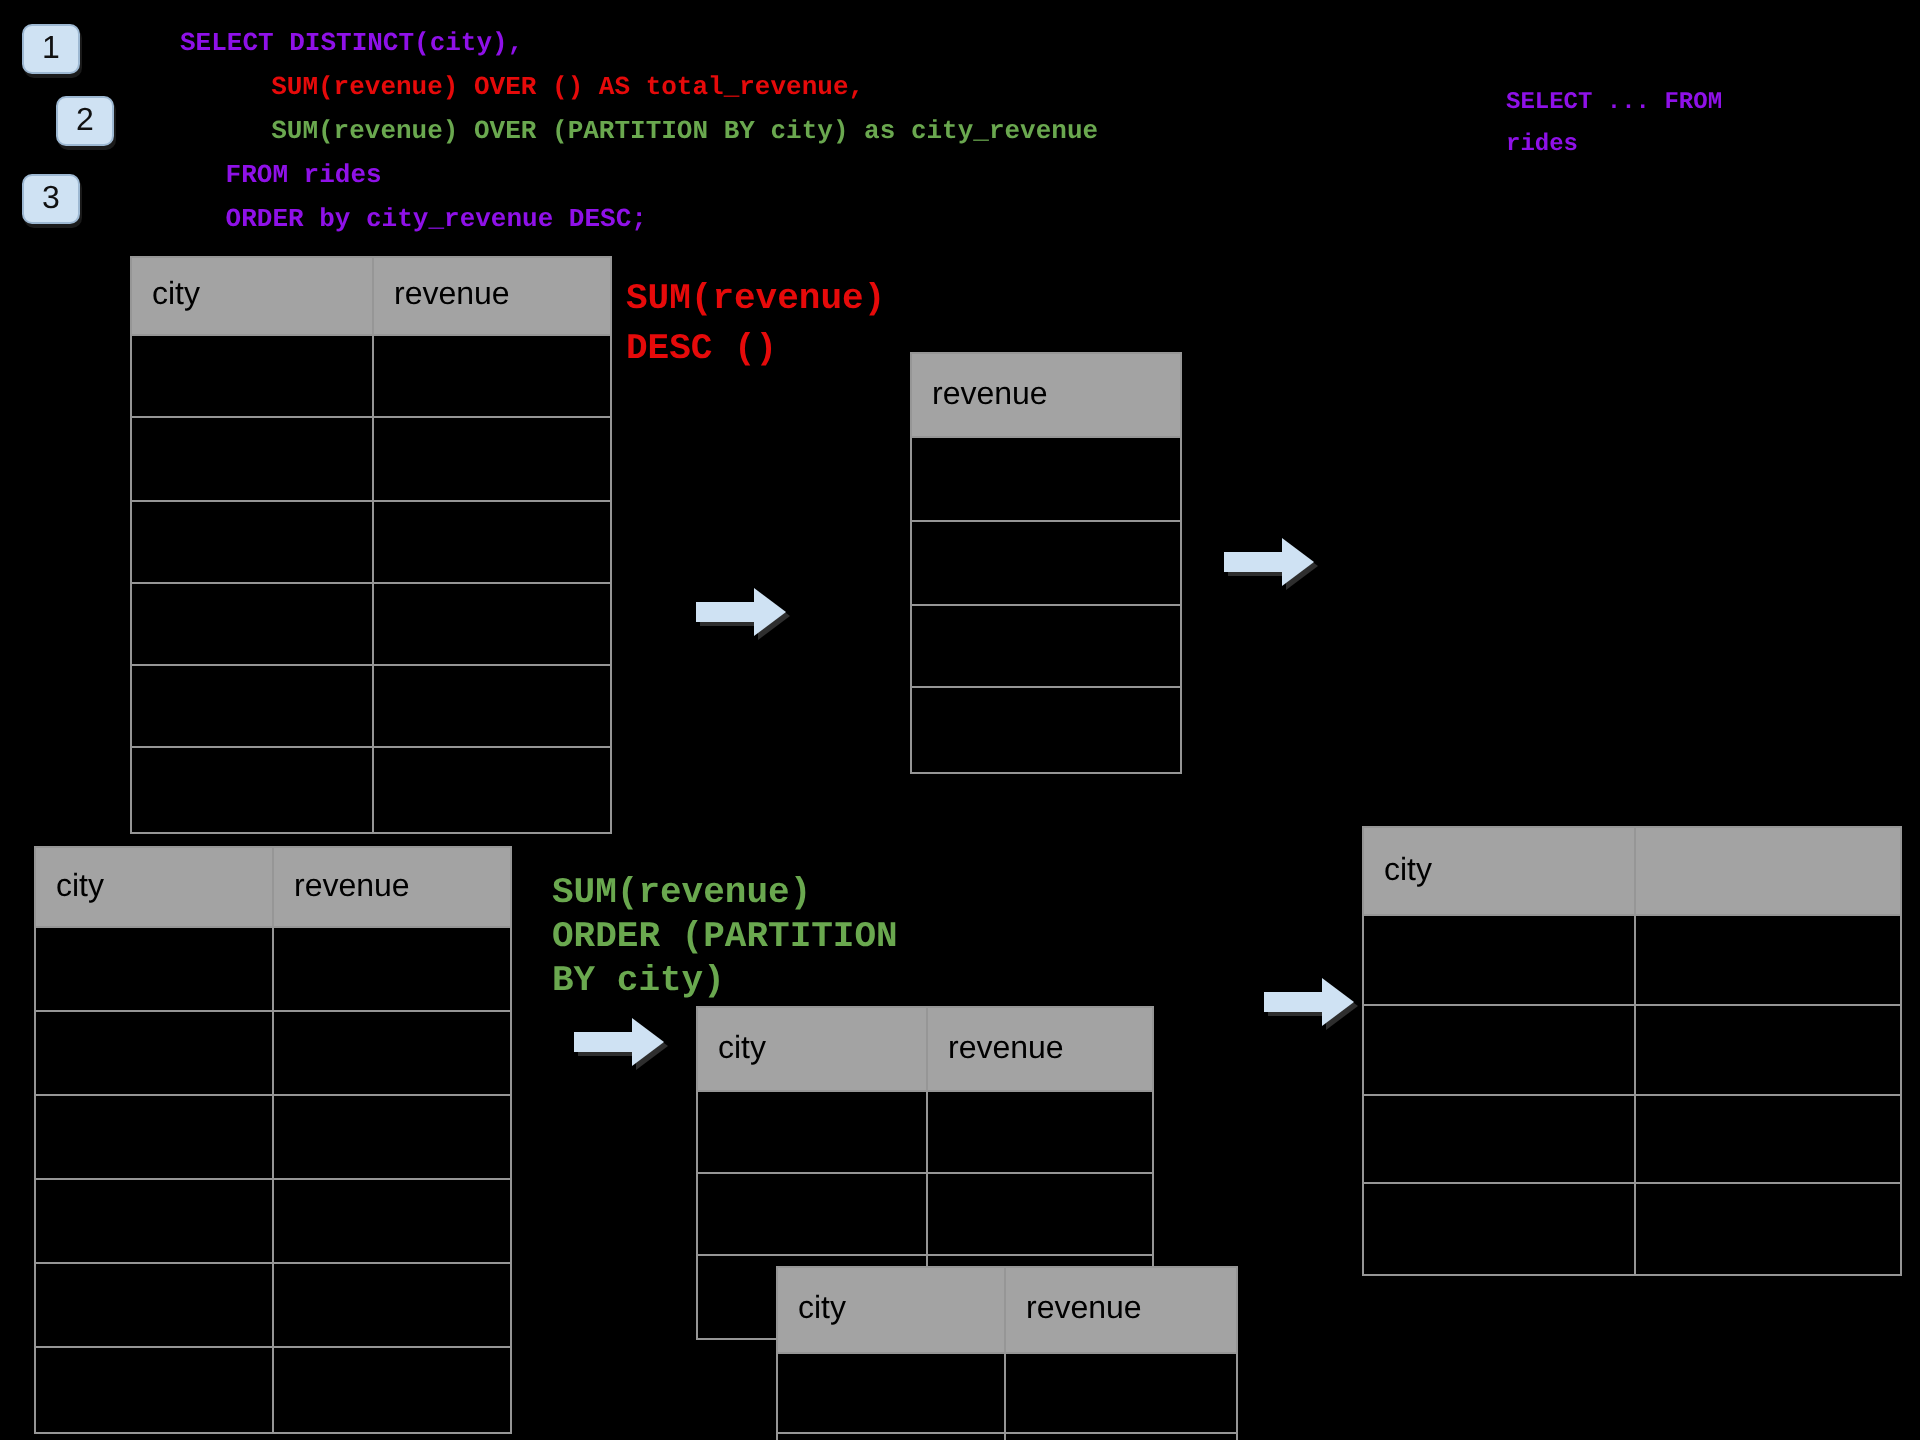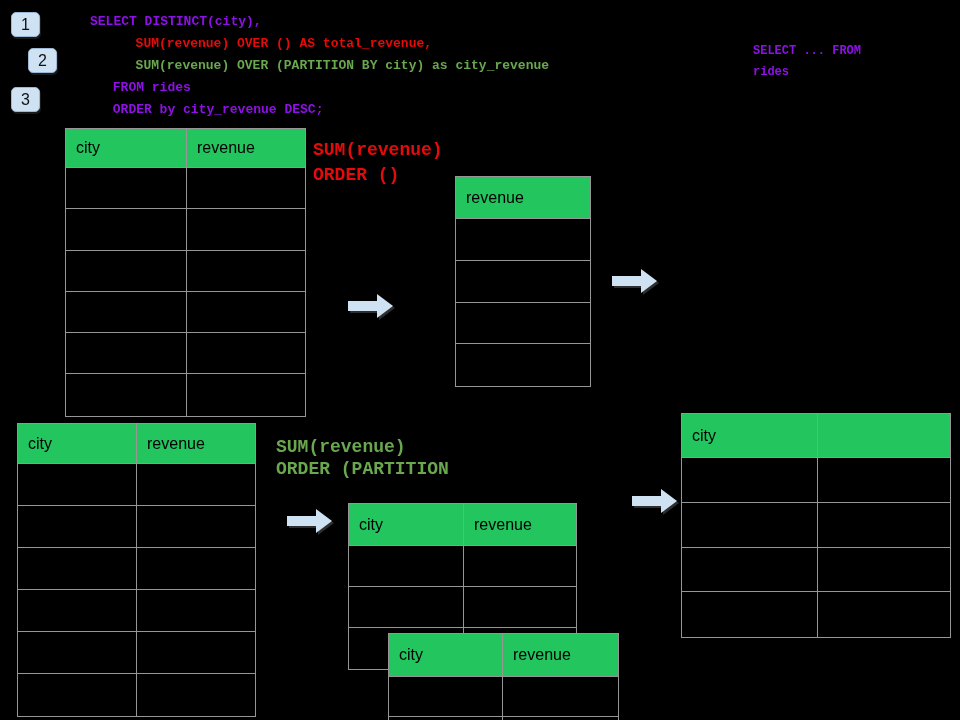--- a/index.html
+++ b/index.html
@@ -18,21 +18,21 @@
          border-radius:5px;display:flex;align-items:center;justify-content:center;
          font-size:16px;color:#111;box-sizing:border-box;box-shadow:1px 2px 0 #1a1a1a;}
   #badge-1{left:11px;top:12px;}
   #badge-2{left:28px;top:48px;}
   #badge-3{left:11px;top:87px;}
 
   
   .tbl{position:absolute;background:#000;border:1px solid #969696;box-sizing:border-box;}
   .trow{display:flex;height:var(--row);border-bottom:1px solid #969696;box-sizing:border-box;}
   .tbl .trow:last-child{border-bottom:none;}
-  .thead{height:var(--hdr);background:#22c55e;}
+  .thead{height:var(--hdr);background:#a3a3a3;}
   .tcell{box-sizing:border-box;display:flex;align-items:center;padding-left:10px;
          font-size:16px;color:#000;overflow:hidden;}
   .c0{border-right:1px solid #969696;}
   .only{border-right:none;flex:1;}
   .c1{flex:1;}
 
   #t1{left:65px; top:128px; width:241px; --hdr:39px; --row:41.3px;}
   #t1 .c0{width:121px;}
   #t2{left:455px;top:176px; width:136px; --hdr:42px; --row:41.8px;}
   #t3{left:17px; top:423px; width:239px; --hdr:40px; --row:42px;}
@@ -57,22 +57,22 @@
 <div id="page">
 
   <div class="badge" id="badge-1">1</div>
   <div class="badge" id="badge-2">2</div>
   <div class="badge" id="badge-3">3</div>
 
   <div class="mono" id="sql-code"><div style="color: rgb(143, 17, 232); padding-left: 0px;">SELECT DISTINCT(city),</div><div style="color: rgb(230, 10, 10); padding-left: 45.6px;">SUM(revenue) OVER () AS total_revenue,</div><div style="color: rgb(106, 168, 79); padding-left: 45.6px;">SUM(revenue) OVER (PARTITION BY city) as city_revenue</div><div style="color: rgb(143, 17, 232); padding-left: 22.8px;">FROM rides</div><div style="color: rgb(143, 17, 232); padding-left: 22.8px;">ORDER by city_revenue DESC;</div></div>
 
   <div class="mono" id="side-note" style="color: rgb(143, 17, 232);"><div>SELECT ... FROM</div><div>rides</div></div>
 
-  <div class="mono" id="ann-total" style="color: rgb(230, 10, 10);"><div>SUM(revenue)</div><div>ORDER ()</div></div>
-  <div class="mono" id="ann-partition" style="color: rgb(106, 168, 79);"><div>SUM(revenue)</div><div>ORDER (PARTITION</div></div>
+  <div class="mono" id="ann-total" style="color: rgb(230, 10, 10);"><div>SUM(revenue)</div><div>DESC ()</div></div>
+  <div class="mono" id="ann-partition" style="color: rgb(106, 168, 79);"><div>SUM(revenue)</div><div>ORDER (PARTITION</div><div>BY city)</div></div>
 
   <div class="tbl" id="t1">
       <div class="trow thead">
         <div class="tcell c0">city</div>
         <div class="tcell c1">revenue</div>
       </div>
       <div class="trow">
         <div class="tcell c0"></div>
         <div class="tcell c1"></div>
       </div>

